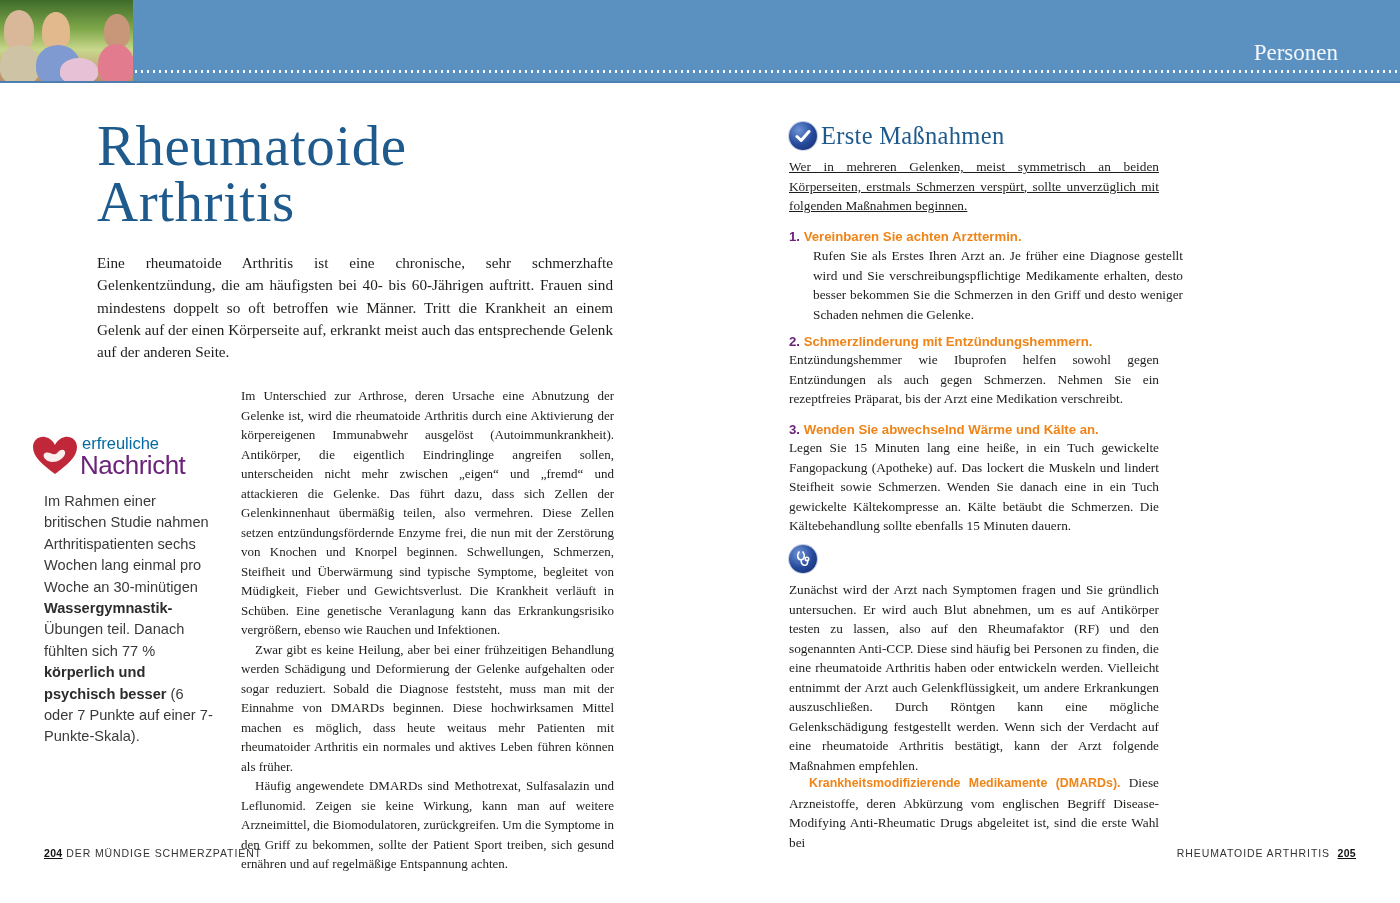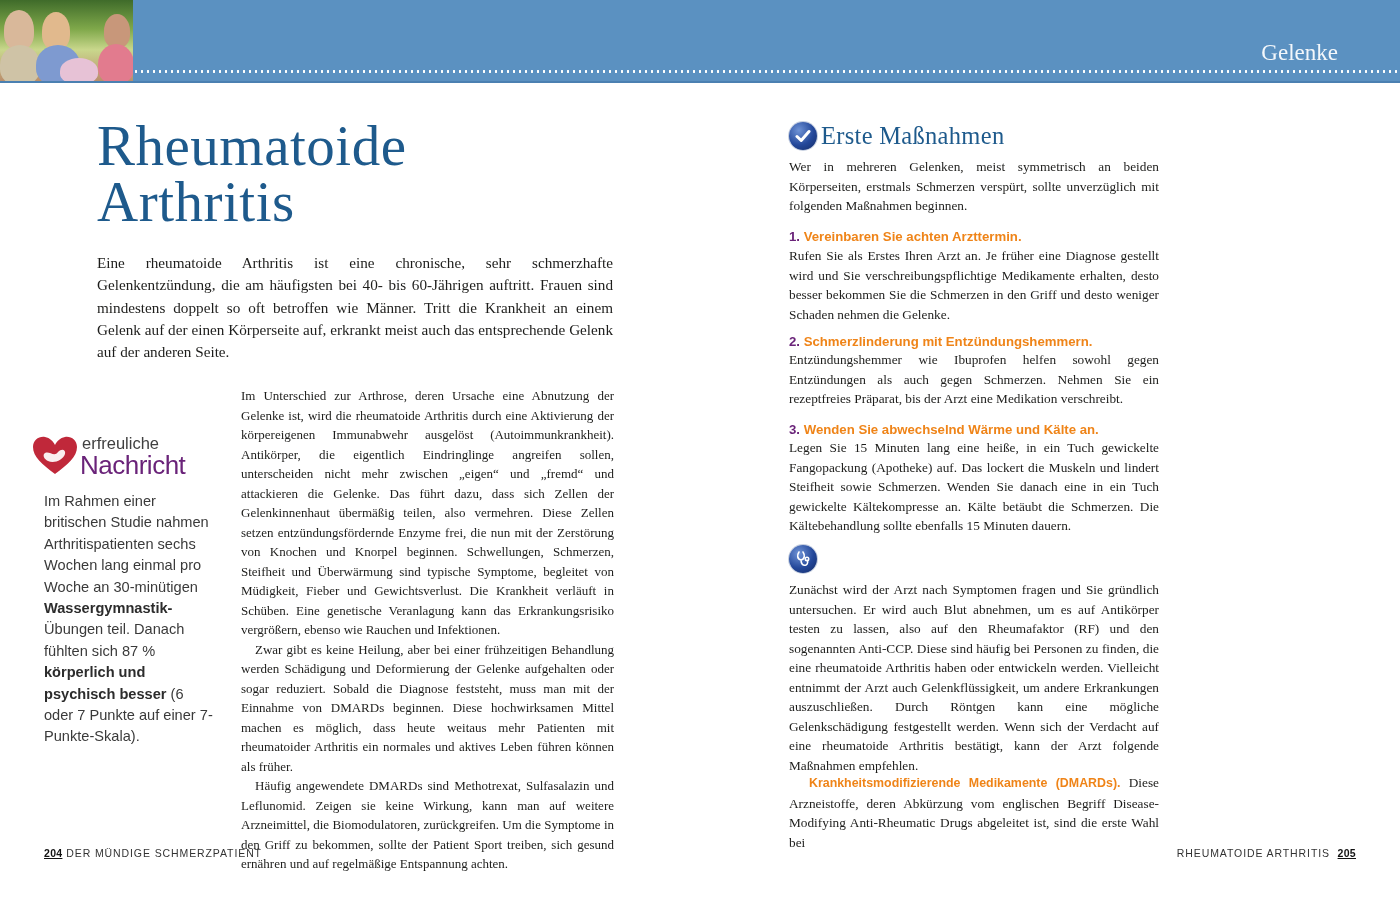--- a/index.html
+++ b/index.html
@@ -46,21 +46,21 @@
     position: absolute; left: 241px; top: 386px; width: 373px;
     font-size: 13px; line-height: 19.5px; text-align: justify;
   }
   .col p { margin: 0; }
   .col p + p { text-indent: 14px; }
 
   .box-head { position: absolute; left: 32px; top: 434px; height: 48px; width: 180px; }
   .box-head .heart { position: absolute; left: 0; top: 2px; width: 46px; height: 40px; }
   .box-head .small {
     position: absolute; left: 50px; top: 0px;
-    font-family: "Liberation Sans", sans-serif; font-size: 16.5px; color: #404040;
+    font-family: "Liberation Sans", sans-serif; font-size: 16.5px; color: #0369a1;
   }
   .box-head .big {
     position: absolute; left: 48px; top: 16px;
     font-family: "Liberation Sans", sans-serif; font-size: 26px; color: #6a2379; letter-spacing: -0.5px;
   }
   .box-text {
     position: absolute; left: 44px; top: 491px; width: 170px;
     font-family: "Liberation Sans", sans-serif; font-size: 14.6px; line-height: 21.4px; color: #3a3a3a;
   }
   .box-text b { color: #2c2c2c; }
@@ -110,41 +110,41 @@
     <div class="p" style="left:4px;top:10px;width:30px;height:40px;background:#d9b89a;"></div>
     <div class="p" style="left:0px;top:45px;width:40px;height:40px;background:#cfc3a6;"></div>
     <div class="p" style="left:42px;top:12px;width:28px;height:38px;background:#e1b98d;"></div>
     <div class="p" style="left:36px;top:45px;width:44px;height:40px;background:#7e9ad0;"></div>
     <div class="p" style="left:60px;top:58px;width:38px;height:26px;background:#e7c2d6;"></div>
     <div class="p" style="left:104px;top:14px;width:26px;height:34px;background:#c8977a;"></div>
     <div class="p" style="left:98px;top:44px;width:36px;height:40px;background:#e27b8e;"></div>
   </div>
   <div class="dots"></div>
   <div class="bottom-line"></div>
-  <div class="section-title">Gelenke</div>
+  <div class="section-title">Personen</div>
 </div>
 
 <div class="main-title">
   <div>Rheumatoide</div>
   <div>Arthritis</div>
 </div>
 
 <div class="intro">Eine rheumatoide Arthritis ist eine chronische, sehr schmerzhafte Gelenkentzündung, die am häufigsten bei 40- bis 60-Jährigen auftritt. Frauen sind mindestens doppelt so oft betroffen wie Männer. Tritt die Krankheit an einem Gelenk auf der einen Körperseite auf, erkrankt meist auch das entsprechende Gelenk auf der anderen Seite.</div>
 
 <div class="box-head">
   <svg class="heart" viewBox="0 0 46 40">
     <path d="M23 38 C10 28 1 21 1 11 C1 4 7 0 13 1 C18 2 21 5 23 9 C25 5 28 2 33 1 C39 0 45 4 45 11 C45 21 36 28 23 38 Z" fill="#c0283a"></path>
     <path d="M12 18 C16 13 22 22 26 16 C30 12 34 14 33 18 C31 24 22 28 16 25 C12 23 11 20 12 18 Z" fill="#ffffff" opacity="0.92"></path>
   </svg>
   <div class="small">erfreuliche</div>
   <div class="big">Nachricht</div>
 </div>
 
 <div class="box-text">
-  <span>Im Rahmen einer britischen Studie nahmen Arthritispatienten sechs Wochen lang einmal pro Woche an 30-minütigen </span><b>Wassergymnastik-</b><span> Übungen teil. Danach fühlten sich 87 % </span><b>körperlich und psychisch besser</b><span> (6 oder 7 Punkte auf einer 7-Punkte-Skala).</span>
+  <span>Im Rahmen einer britischen Studie nahmen Arthritispatienten sechs Wochen lang einmal pro Woche an 30-minütigen </span><b>Wassergymnastik-</b><span> Übungen teil. Danach fühlten sich 77 % </span><b>körperlich und psychisch besser</b><span> (6 oder 7 Punkte auf einer 7-Punkte-Skala).</span>
 </div>
 
 <div class="col">
   <p>Im Unterschied zur Arthrose, deren Ursache eine Abnutzung der Gelenke ist, wird die rheumatoide Arthritis durch eine Aktivierung der körpereigenen Immunabwehr ausgelöst (Autoimmunkrankheit). Antikörper, die eigentlich Eindringlinge angreifen sollen, unterscheiden nicht mehr zwischen „eigen“ und „fremd“ und attackieren die Gelenke. Das führt dazu, dass sich Zellen der Gelenkinnenhaut übermäßig teilen, also vermehren. Diese Zellen setzen entzündungsfördernde Enzyme frei, die nun mit der Zerstörung von Knochen und Knorpel beginnen. Schwellungen, Schmerzen, Steifheit und Überwärmung sind typische Symptome, begleitet von Müdigkeit, Fieber und Gewichtsverlust. Die Krankheit verläuft in Schüben. Eine genetische Veranlagung kann das Erkrankungsrisiko vergrößern, ebenso wie Rauchen und Infektionen.</p>
   <p>Zwar gibt es keine Heilung, aber bei einer frühzeitigen Behandlung werden Schädigung und Deformierung der Gelenke aufgehalten oder sogar reduziert. Sobald die Diagnose feststeht, muss man mit der Einnahme von DMARDs beginnen. Diese hochwirksamen Mittel machen es möglich, dass heute weitaus mehr Patienten mit rheumatoider Arthritis ein normales und aktives Leben führen können als früher.</p>
   <p>Häufig angewendete DMARDs sind Methotrexat, Sulfasalazin und Leflunomid. Zeigen sie keine Wirkung, kann man auf weitere Arzneimittel, die Biomodulatoren, zurückgreifen. Um die Symptome in den Griff zu bekommen, sollte der Patient Sport treiben, sich gesund ernähren und auf regelmäßige Entspannung achten.</p>
 </div>
 
 <div class="footer-left">
   <b>204</b>
@@ -152,27 +152,27 @@
 </div>
 
 <div class="h2" style="top:122px;">
   <div class="icon">
     <svg width="16" height="16" viewBox="0 0 16 16">
         <path d="M2 8.5 L6.2 12.5 L14 3.5" fill="none" stroke="#ffffff" stroke-width="3" stroke-linecap="round" stroke-linejoin="round"></path>
       </svg>
   </div>
   <span class="label">Erste Maßnahmen</span>
 </div>
-<p class="rp" style="top:157px;">Wer in mehreren Gelenken, meist symmetrisch an beiden Körperseiten, erstmals Schmerzen verspürt, sollte unverzüglich mit folgenden Maßnahmen beginnen.</p>
+<p class="rp" style="top:157px;text-decoration:underline;">Wer in mehreren Gelenken, meist symmetrisch an beiden Körperseiten, erstmals Schmerzen verspürt, sollte unverzüglich mit folgenden Maßnahmen beginnen.</p>
 
 <div class="step-title" style="top:229px;">
   <span class="num">1.</span>
   <span>Vereinbaren Sie achten Arzttermin.</span>
 </div>
-<p class="rp" style="top:246px;">Rufen Sie als Erstes Ihren Arzt an. Je früher eine Diagnose gestellt wird und Sie verschreibungspflichtige Medikamente erhalten, desto besser bekommen Sie die Schmerzen in den Griff und desto weniger Schaden nehmen die Gelenke.</p>
+<p class="rp" style="top:246px;margin-left:24px;">Rufen Sie als Erstes Ihren Arzt an. Je früher eine Diagnose gestellt wird und Sie verschreibungspflichtige Medikamente erhalten, desto besser bekommen Sie die Schmerzen in den Griff und desto weniger Schaden nehmen die Gelenke.</p>
 
 <div class="step-title" style="top:334px;">
   <span class="num">2.</span>
   <span>Schmerzlinderung mit Entzündungshemmern.</span>
 </div>
 <p class="rp" style="top:350px;">Entzündungshemmer wie Ibuprofen helfen sowohl gegen Entzündungen als auch gegen Schmerzen. Nehmen Sie ein rezeptfreies Präparat, bis der Arzt eine Medikation verschreibt.</p>
 
 <div class="step-title" style="top:422px;">
   <span class="num">3.</span>
   <span>Wenden Sie abwechselnd Wärme und Kälte an.</span>

